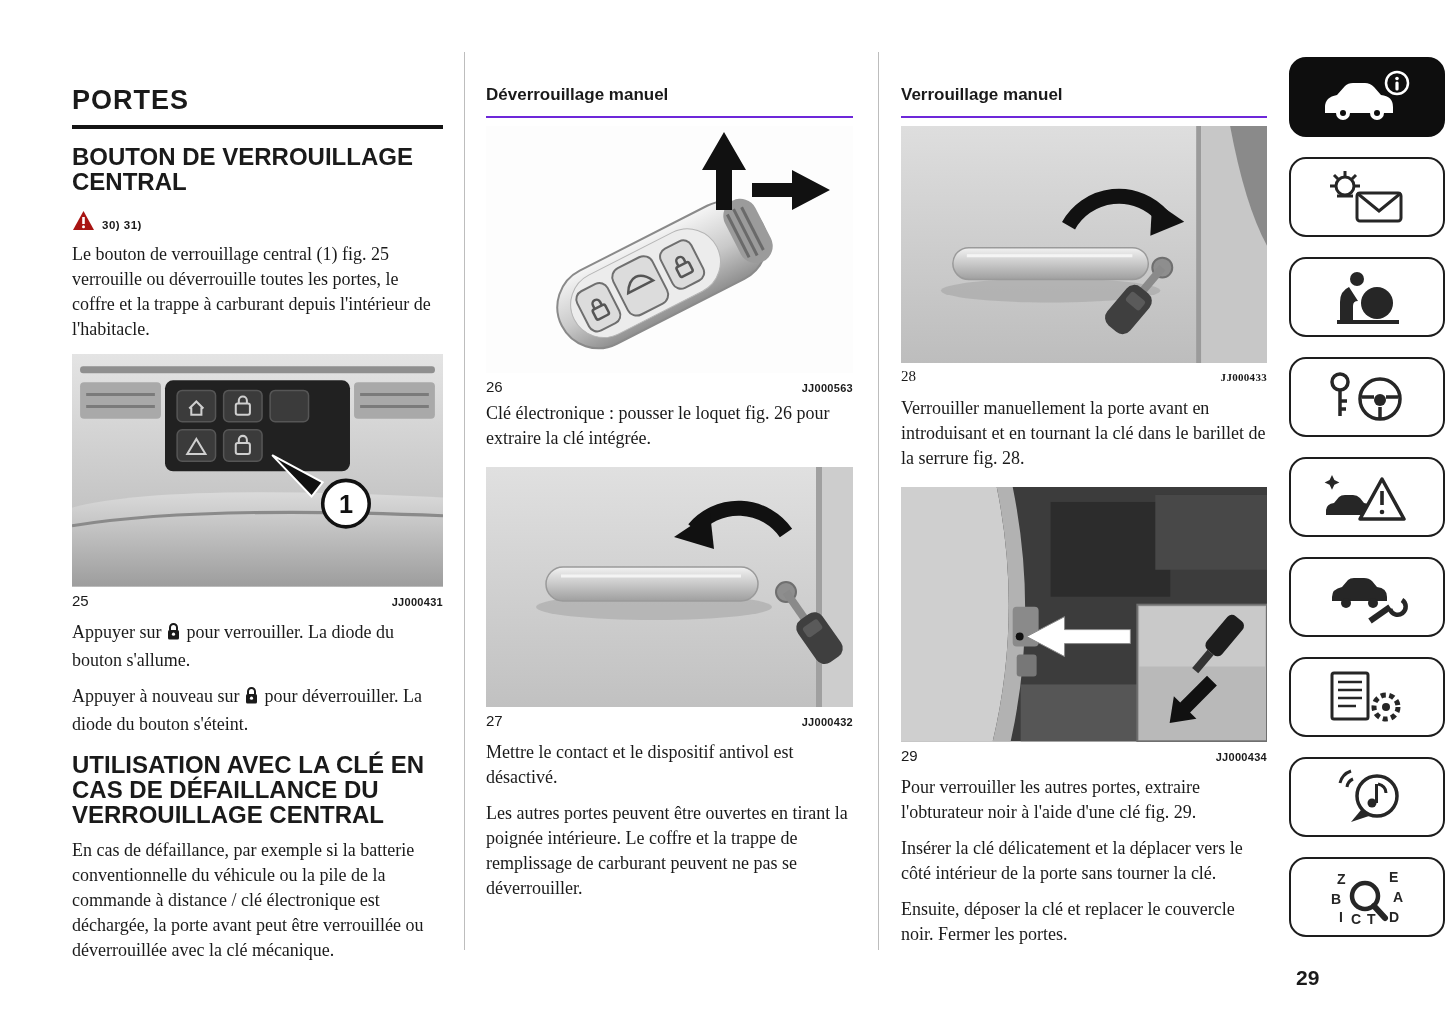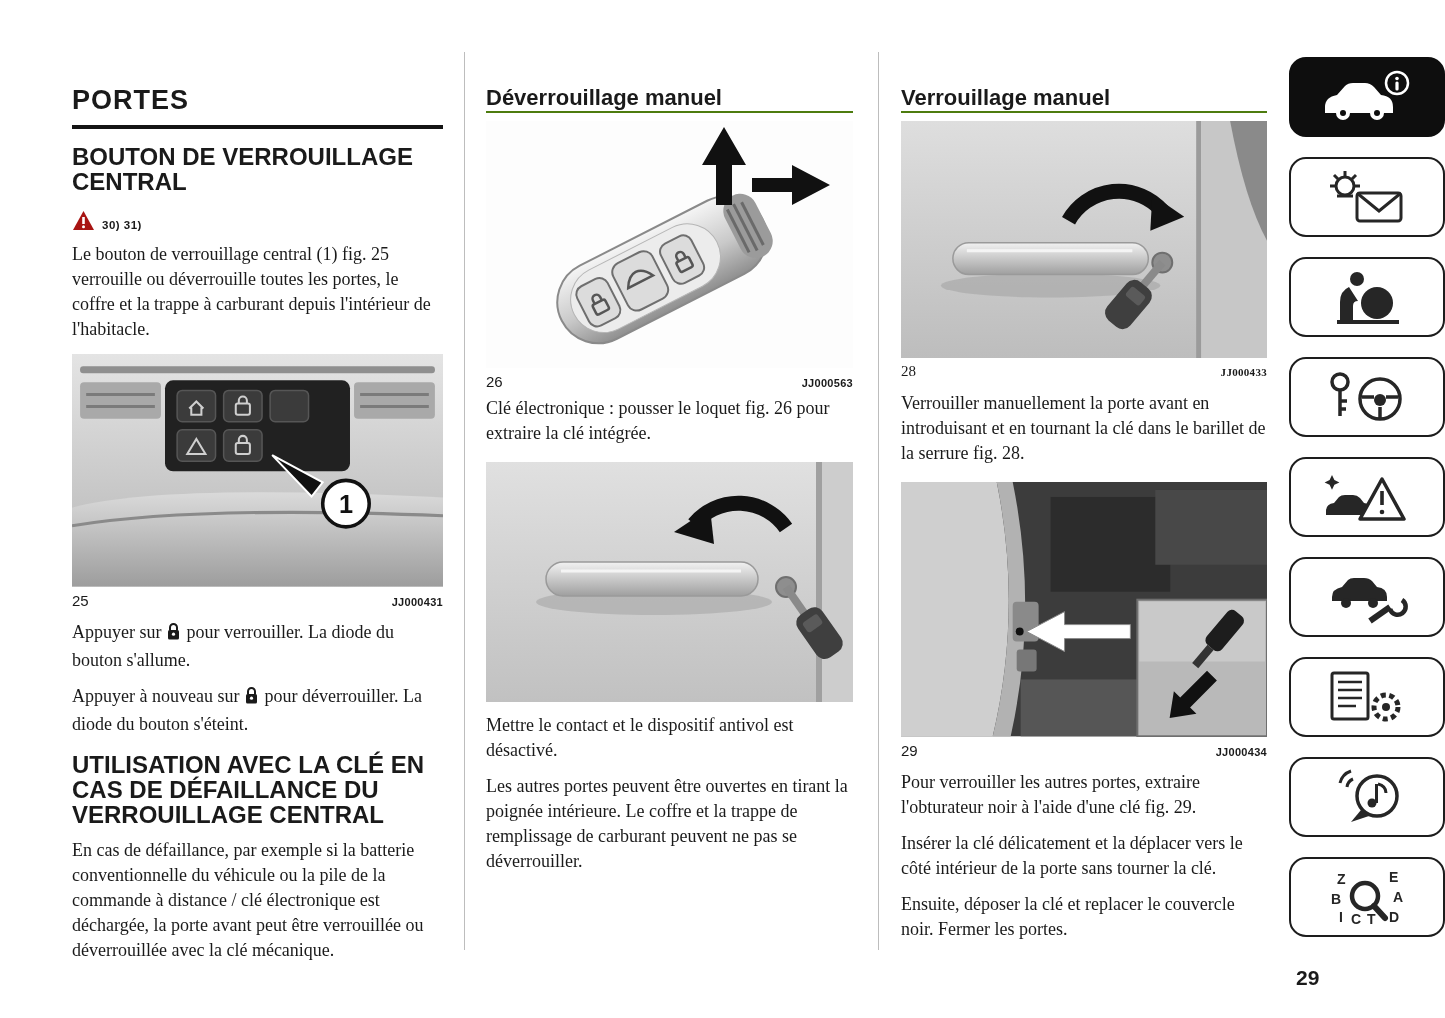--- a/index.html
+++ b/index.html
@@ -12,21 +12,21 @@
   #col-left  { left:72px;  width:371px; }
   #col-mid   { left:486px; width:367px; }
   #col-right { left:901px; width:366px; }
   .vrule { position:absolute; top:52px; height:898px; width:1px; background:#bdbdbd; }
   #vrule-1 { left:464px; }
   #vrule-2 { left:878px; }
 
   .page-title { font-size:27px; font-weight:bold; letter-spacing:1px;
     padding-bottom:9px; border-bottom:4px solid #141414; }
   .h-black { font-size:24px; font-weight:bold; line-height:25px; margin-top:15px; }
-  .col-heading { font-size:22px; font-weight:bold; border-bottom:2px solid #4d7c0f; }
+  .col-heading { font-size:17px; font-weight:bold; padding-bottom:11px; border-bottom:2px solid #6d28d9; }
 
   .warn-row { display:flex; align-items:flex-end; gap:7px; margin-top:13px; height:24px; }
   .warn-refs { font-size:11.5px; font-weight:bold; padding-top:2px; letter-spacing:0.5px; }
 
   p.body { font-size:18px; line-height:25px; margin-top:11px;font-family:Liberation Serif, serif; }
   .fig { margin-top:12px; }
   .figimg { display:block; width:100%; height:auto; }
   .figcap { display:flex; justify-content:space-between; align-items:baseline; margin-top:5px; }
   .fig-num { font-size:15px; }
   .fig-code { font-size:11px; font-weight:bold; letter-spacing:0.3px; }
@@ -197,20 +197,24 @@
       <line x1="75" y1="109" x2="255" y2="109" stroke="#ffffff" stroke-width="3" opacity="0.7"></line>
       <circle cx="300" cy="125" r="10" fill="#8e8e8e" stroke="#6f6f6f" stroke-width="2"></circle>
       <g transform="rotate(-35 300 125)">
         <rect x="296" y="125" width="8" height="32" fill="#8a8a8a"></rect>
         <rect x="286" y="156" width="30" height="52" rx="10" fill="#3f3f3f"></rect>
         <rect x="292" y="164" width="18" height="12" rx="3" fill="#5a5a5a"></rect>
       </g>
       <path d="M 300 66 A 58 58 0 0 0 208 62" fill="none" stroke="#111111" stroke-width="15"></path>
       <polygon points="188,70 224,46 228,82" fill="#111111"></polygon>
     </svg>
+    <figcaption class="figcap">
+      <span class="fig-num">27</span>
+      <span class="fig-code">JJ000432</span>
+    </figcaption>
   </figure>
 
   <p class="body">Mettre le contact et le dispositif antivol est désactivé.</p>
   <p class="body">Les autres portes peuvent être ouvertes en tirant la poignée intérieure. Le coffre et la trappe de remplissage de carburant peuvent ne pas se déverrouiller.</p>
 </div>
 
 <div class="col" id="col-right">
   <div class="col-heading">Verrouillage manuel</div>
 
   <figure class="fig" style="margin-top:8px;font-family:Liberation Serif, serif;">

